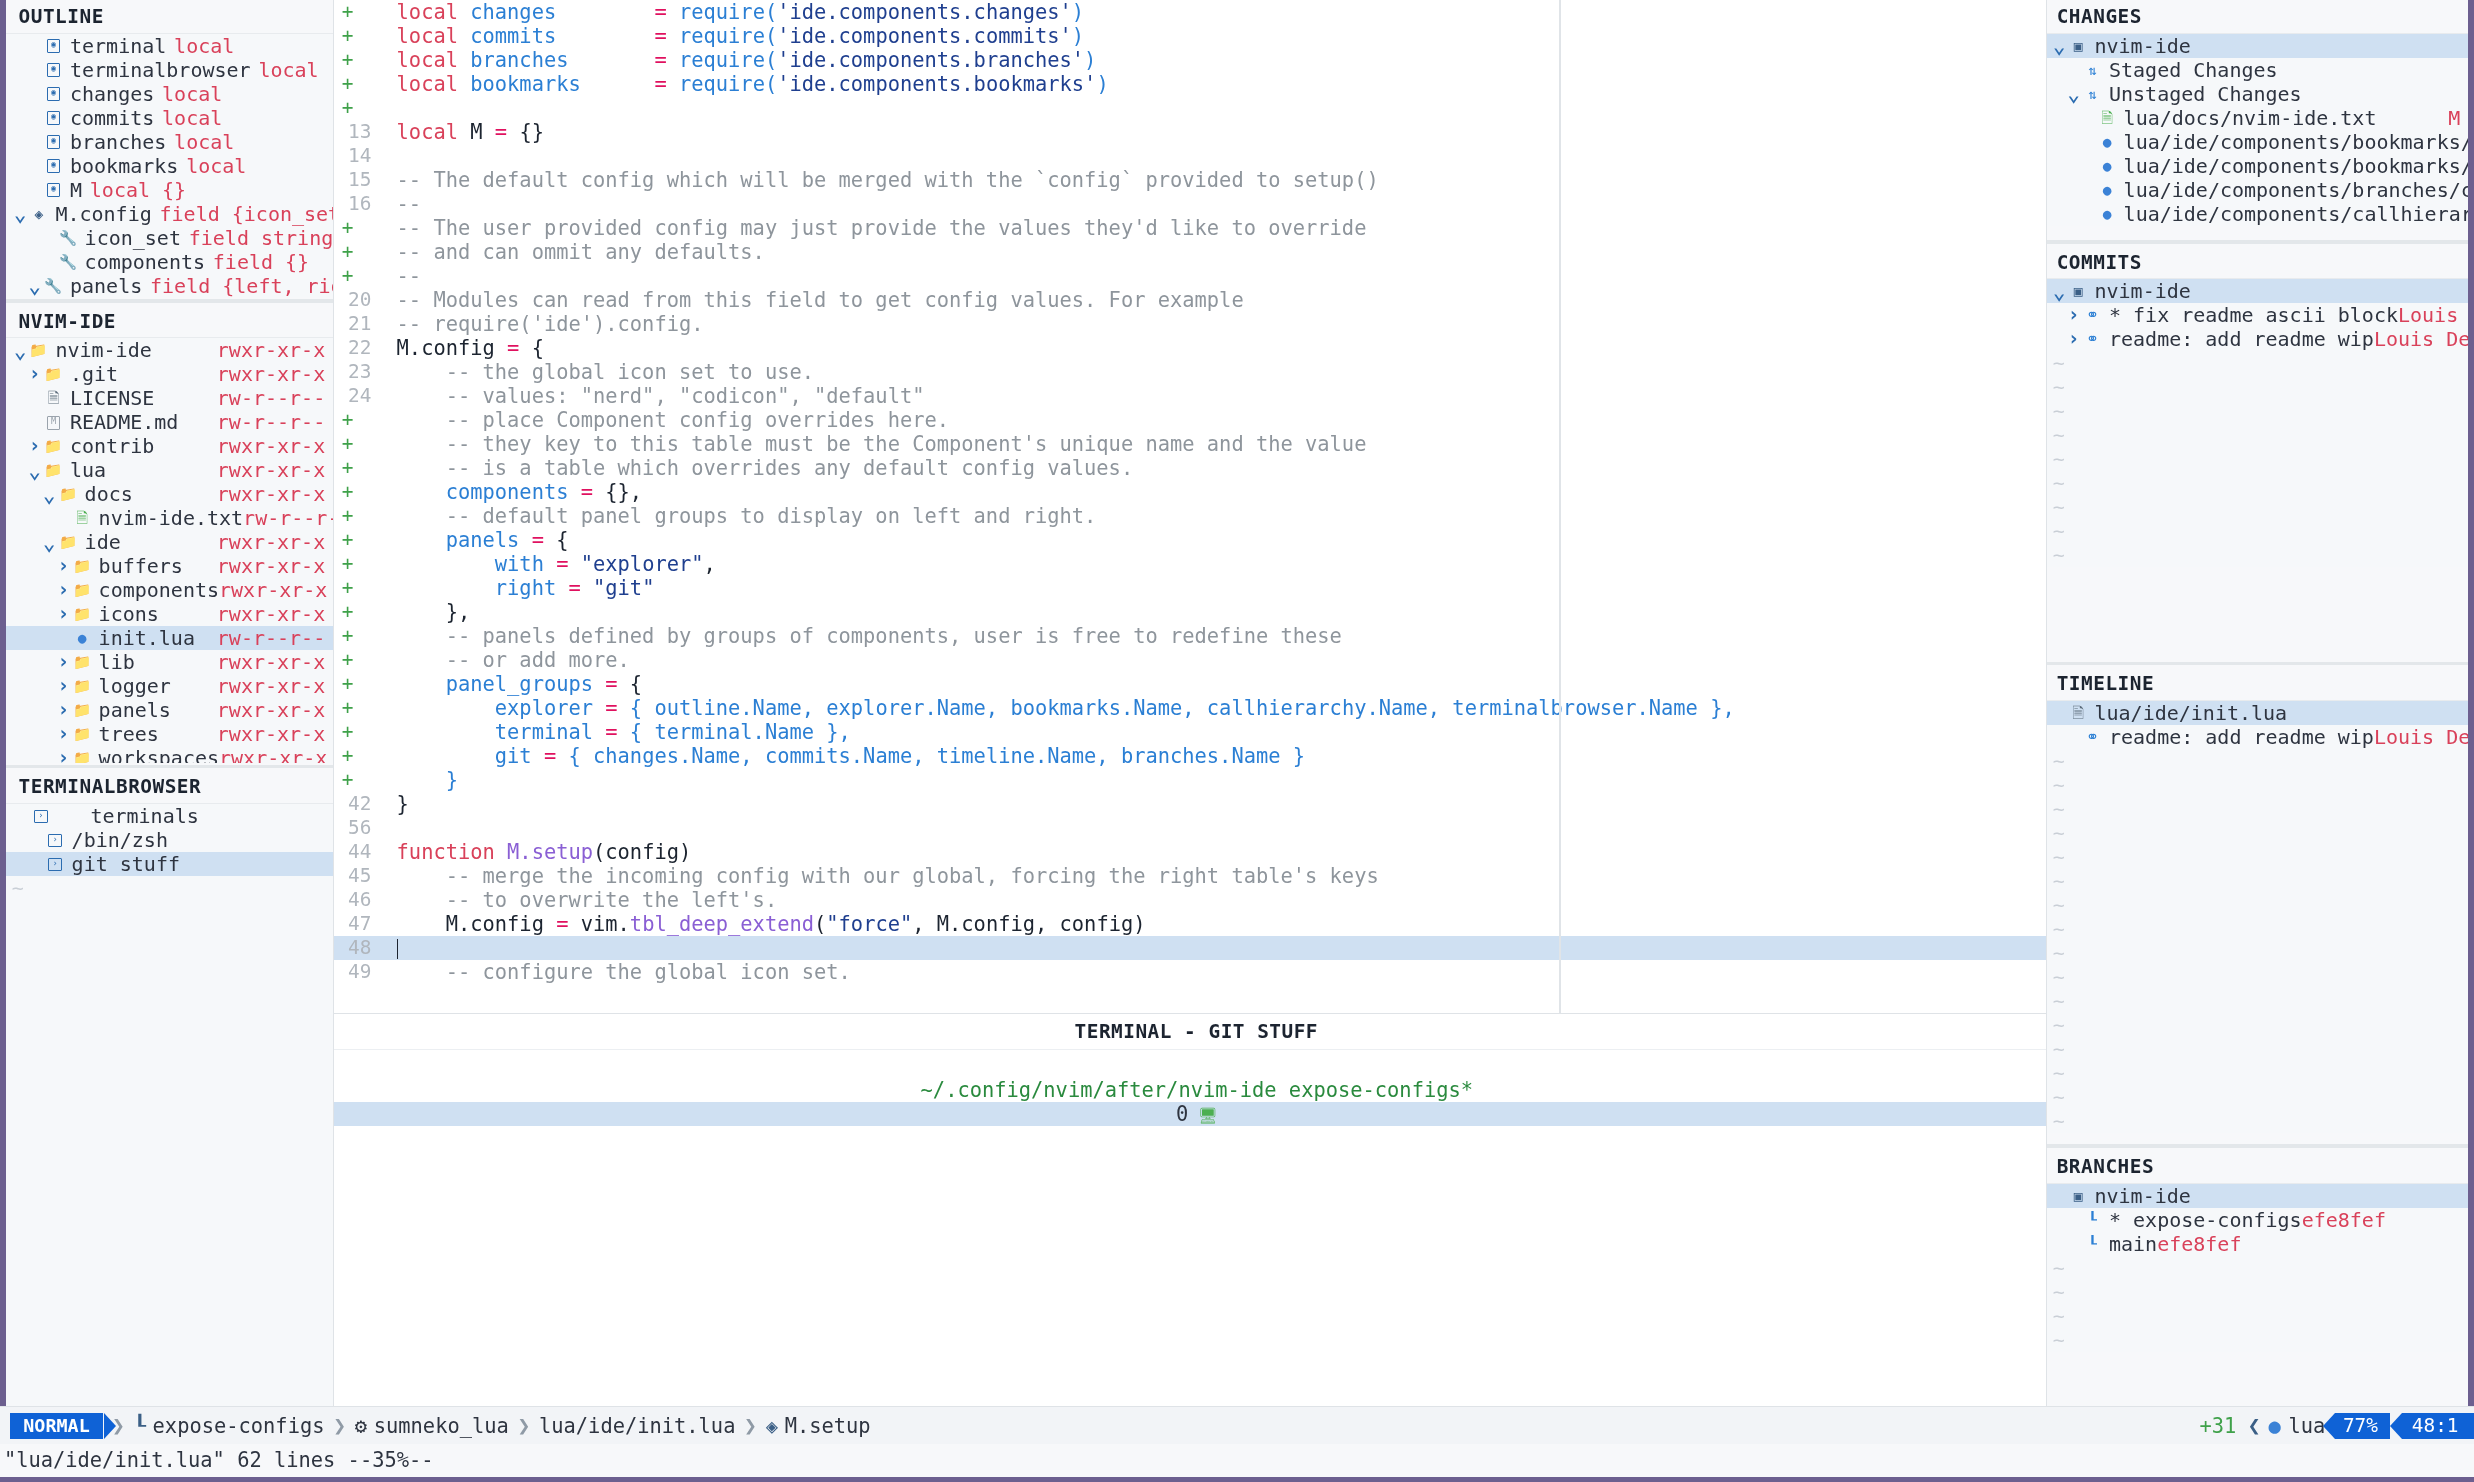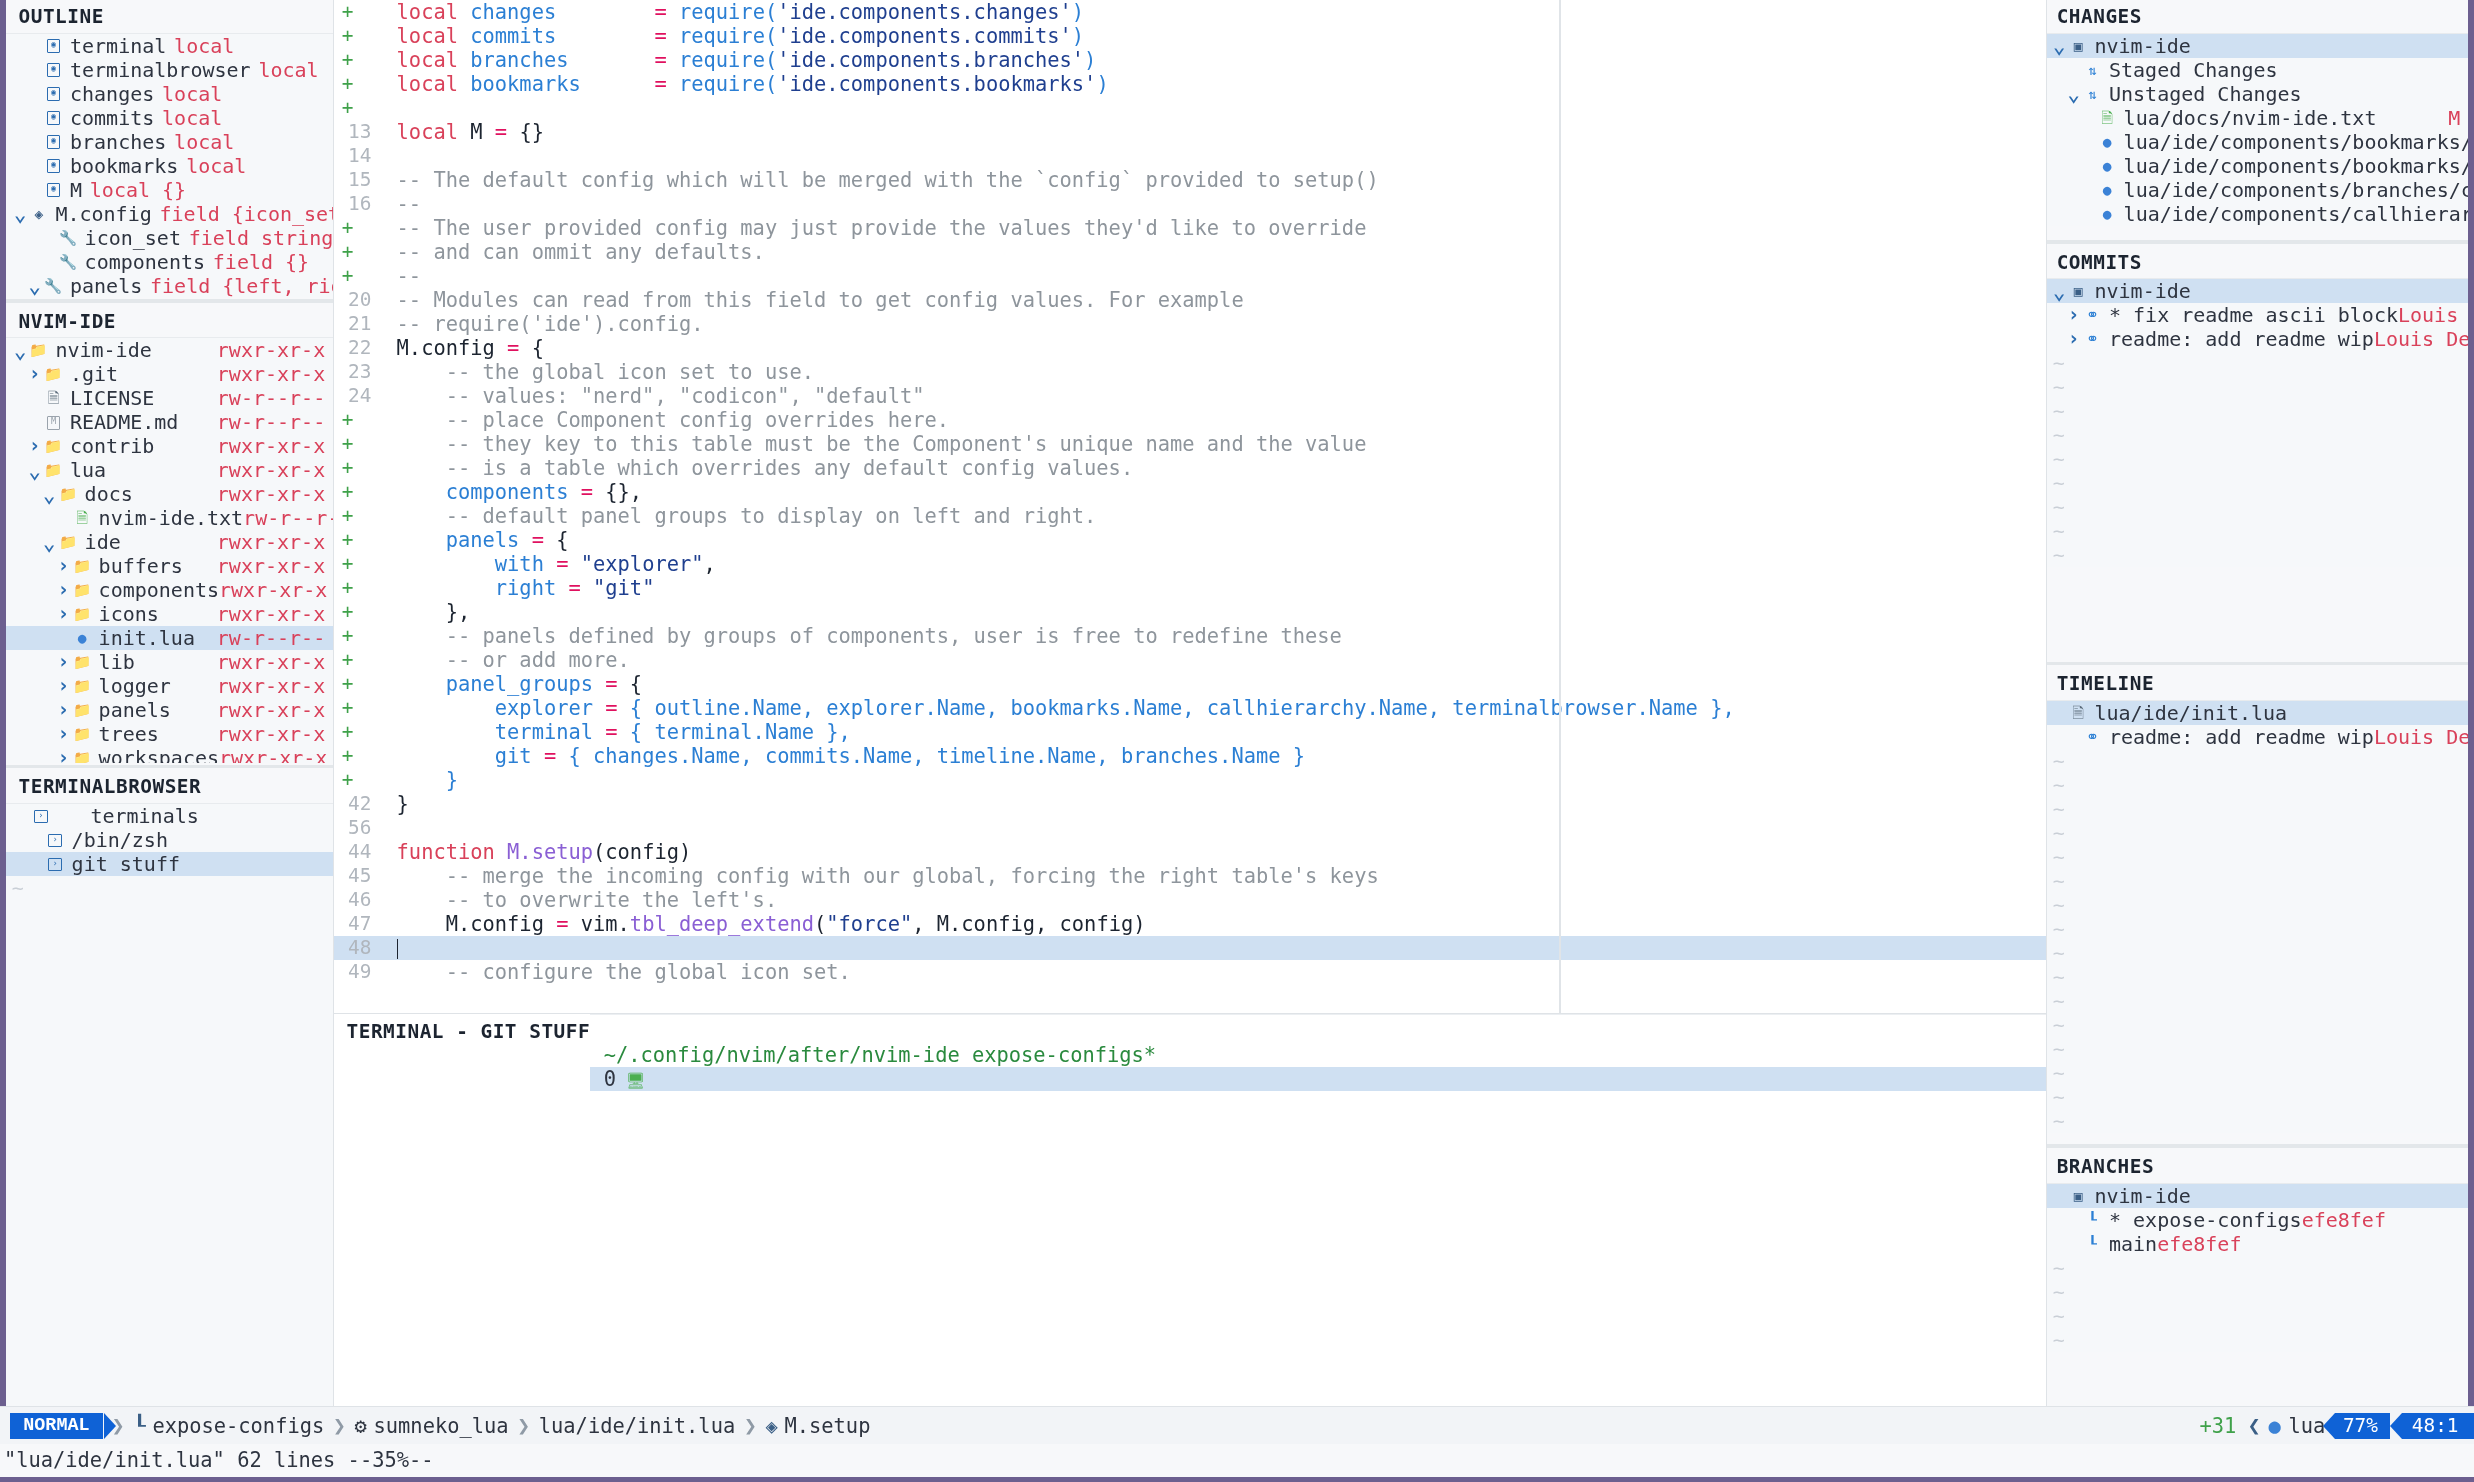--- a/index.html
+++ b/index.html
@@ -73,21 +73,21 @@
   .k-fn{color:#2b7fd4;}
   .k-str{color:#1f3f8f;}
   .k-com{color:#8e959c;}
   .k-mod{color:#8a5fd4;}
   .k-id{color:#1c2430;}
   .caret{display:inline-block;width:1.9px;height:20.4px;background:#1c2430;vertical-align:-3.9px;}
   .vline{position:absolute;top:0;bottom:0;width:1.9px;background:#e0e4e8;}
 
   
   .term{flex:0 0 auto;border-top:1.9px solid #dfe3e7;background:#fff;height:392px;
-        display:flex;flex-direction:row;}
+        display:flex;flex-direction:column;text-align:center;}
   .term-title{font-weight:bold;font-size:19.4px;padding:5.8px 0 5.8px 12.6px;color:#1c2430;letter-spacing:0.5px;}
   .term-body{flex:1;background:#fff;border-top:1px solid #eceff2;padding-top:3.9px;}
   .tline{height:24px;line-height:24px;white-space:pre;font-size:20.4px;padding-left:13.6px;}
   .tline.hl{background:#cfe0f2;}
   .tgreen{color:#2a8a3e;}
 
   
   .right-panel{
     width:427px;flex:0 0 427px;display:flex;flex-direction:column;
     border-right:6.8px solid #6c5f8f;box-sizing:border-box;background:#f7f8fa;
@@ -101,21 +101,20 @@
   
   .statusbar{
     flex:0 0 auto;height:37px;display:flex;align-items:center;
     background:#f2f4f7;border-top:1px solid #dfe3e7;font-size:20.4px;
     position:relative;
   }
   .mode{
     background:#0f62d6;color:#fff;font-weight:bold;font-size:18.4px;
     padding:0 13.6px;height:26px;line-height:26px;margin-left:9.7px;
     position:relative;
-    font-family:Liberation Mono, monospace;
   }
   .mode:after{
     content:"";position:absolute;right:-12.6px;top:0;border-left:12.6px solid #0f62d6;
     border-top:13px solid transparent;border-bottom:13px solid transparent;
   }
   .sep{color:#8f9aa6;padding:0 8.7px;font-size:21.3px;}
   .sitem{color:#2e3440;white-space:nowrap;display:flex;align-items:center;gap:6.8px;}
   .right-stat{margin-left:auto;display:flex;align-items:center;height:100%;}
   .plus31{color:#3fa14a;padding-right:11.6px;}
   .ch-l{color:#3b5f86;font-size:21.3px;padding-right:7.8px;}

